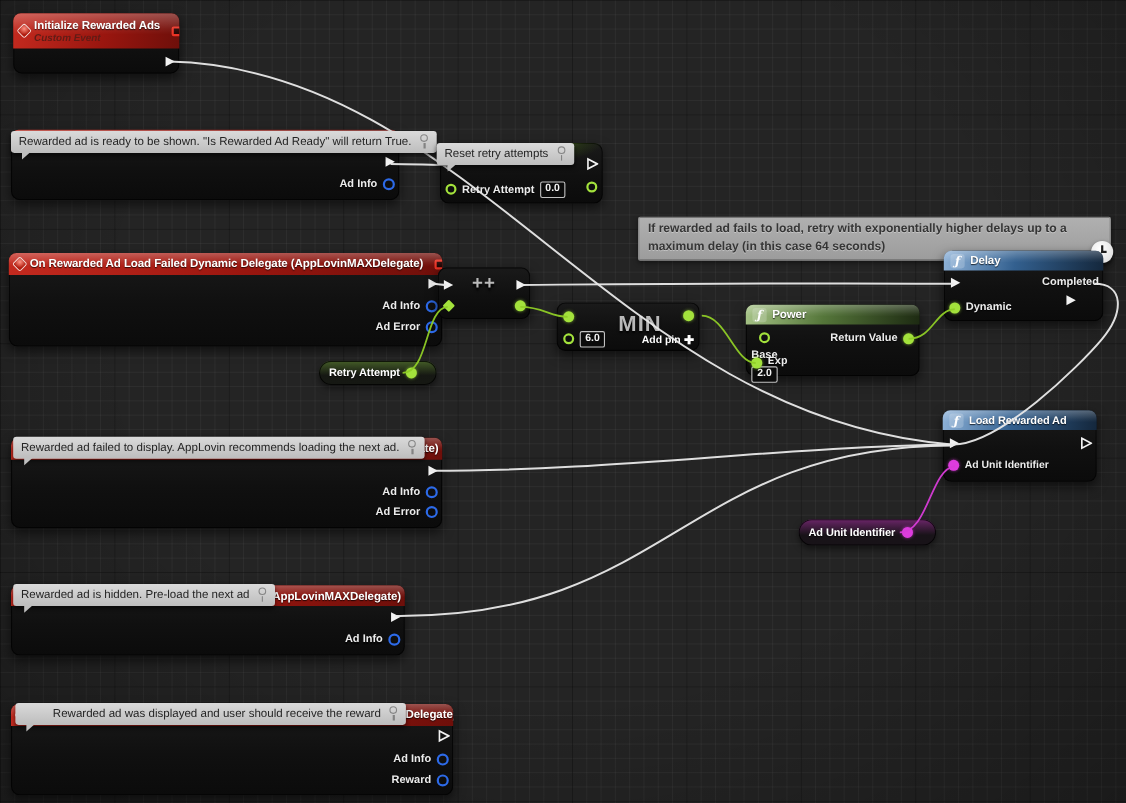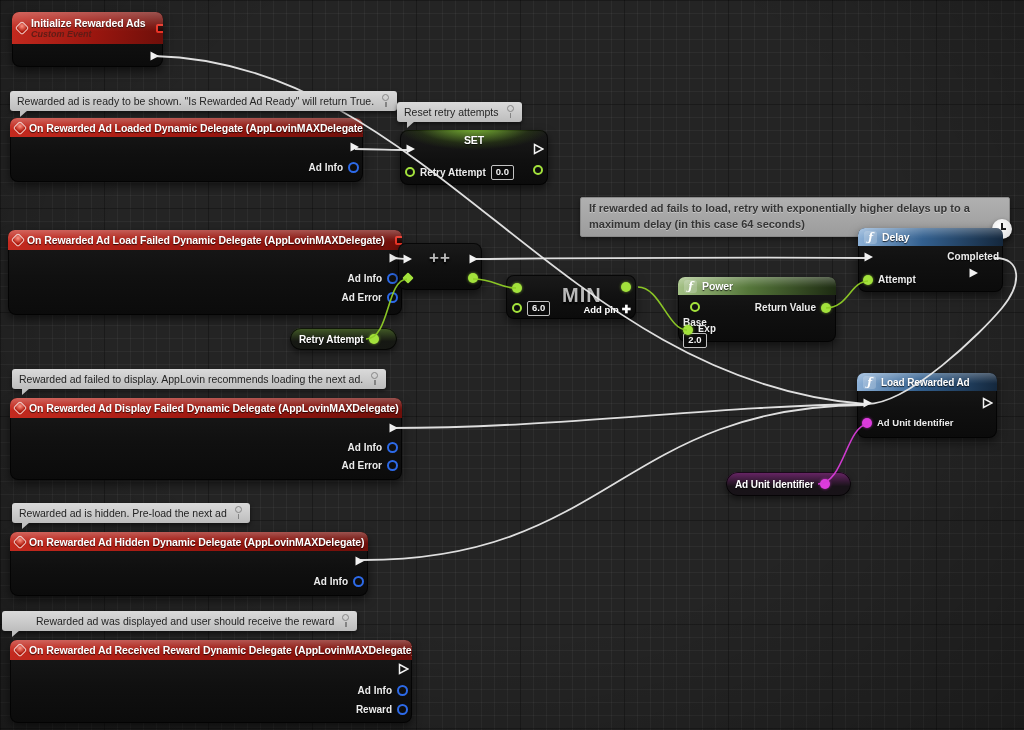--- a/index.html
+++ b/index.html
@@ -64,21 +64,21 @@
   .plusg{font-size:11px;font-weight:bold;color:#fff;}
 
   .pill{position:absolute;z-index:20;display:flex;align-items:center;gap:6px;padding:0 9px;
     border-radius:12px;height:22px;box-shadow:0 3px 6px rgba(0,0,0,.5), inset 0 0 0 1px rgba(0,0,0,.75);}
   .pill .title{font-size:10px;}
   .pill-green{background:linear-gradient(180deg,rgba(140,200,70,.40),rgba(25,28,18,.15) 60%),#151713;}
   .pill-magenta{background:linear-gradient(180deg,rgba(210,60,205,.45),rgba(30,18,30,.15) 60%),#171317;}
 
   .bubble{position:absolute;z-index:30;display:flex;align-items:center;gap:7px;
     background:linear-gradient(180deg,#dadada,#bdbdbd);border-radius:3px;padding:3px 7px;
-    font-size:10.5px;color:#242424;white-space:nowrap;box-shadow:0 2px 4px rgba(0,0,0,.55);}
+    font-size:10.5px;color:#242424;white-space:nowrap;box-shadow:0 2px 4px rgba(0,0,0,.55);margin-top:28px;}
   .bubble::after{content:"";position:absolute;left:10px;bottom:-6px;width:0;height:0;
     border-top:7px solid #bfbfbf;border-right:8px solid transparent;}
   .pinicon{position:relative;width:9px;height:14px;flex:0 0 auto;opacity:.75;}
   .pinicon::before{content:"";position:absolute;left:1px;top:0;width:5px;height:5px;border:1.5px solid #6d6d6d;border-radius:50%;}
   .pinicon::after{content:"";position:absolute;left:4px;top:8px;width:1.5px;height:5px;background:#6d6d6d;}
 
   .bigcomment{position:absolute;z-index:12;background:linear-gradient(180deg,#b0b0b0,#9c9c9c);
     border:1px solid #8a8a8a;border-radius:2px;color:#353535;font-size:11px;font-weight:bold;
     padding:3px 8px;line-height:1.45;text-shadow:0 1px 0 rgba(255,255,255,.35);box-shadow:0 2px 5px rgba(0,0,0,.45);}
   .bigcomment::after{content:"";position:absolute;right:2px;bottom:2px;width:10px;height:10px;
@@ -283,21 +283,21 @@
         </svg>
     </div>
     <div class="prow" style="top:23px;right:4px;flex-direction:column;">
       <span class="plabel">Completed</span>
       <svg class="execp" width="12" height="12" viewBox="0 0 12 12">
           <path d="M2.5 1.5 L11 6 L2.5 10.5 Z"></path>
         </svg>
     </div>
     <div class="prow" style="top:46px;left:5px;">
       <span class="dot g-f"></span>
-      <span class="plabel">Attempt</span>
+      <span class="plabel">Dynamic</span>
     </div>
   </div>
 
   <div class="bubble" style="left:12px;top:369px;">
     <span>Rewarded ad failed to display. AppLovin recommends loading the next ad.</span>
     <span class="pinicon"></span>
   </div>
 
   <div class="node" style="left:10px;top:398px;width:392px;height:82px;">
     <div class="hdr hdr-red">
@@ -363,21 +363,21 @@
       <svg class="execp" width="12" height="12" viewBox="0 0 12 12">
           <path d="M2.5 1.5 L11 6 L2.5 10.5 Z"></path>
         </svg>
     </div>
     <div class="prow" style="top:44px;right:4px;">
       <span class="plabel">Ad Info</span>
       <span class="dot b-h"></span>
     </div>
   </div>
 
-  <div class="bubble" style="left:2px;top:611px;padding-left:34px;">
+  <div class="bubble" style="left:14px;top:611px;padding-left:34px;">
     <span>Rewarded ad was displayed and user should receive the reward</span>
     <span class="pinicon"></span>
   </div>
 
   <div class="node" style="left:10px;top:640px;width:402px;height:83px;">
     <div class="hdr hdr-red">
       <span class="evt-diamond"></span>
       <span class="title">On Rewarded Ad Received Reward Dynamic Delegate (AppLovinMAXDelegate)</span>
       <span class="grow"></span>
 

